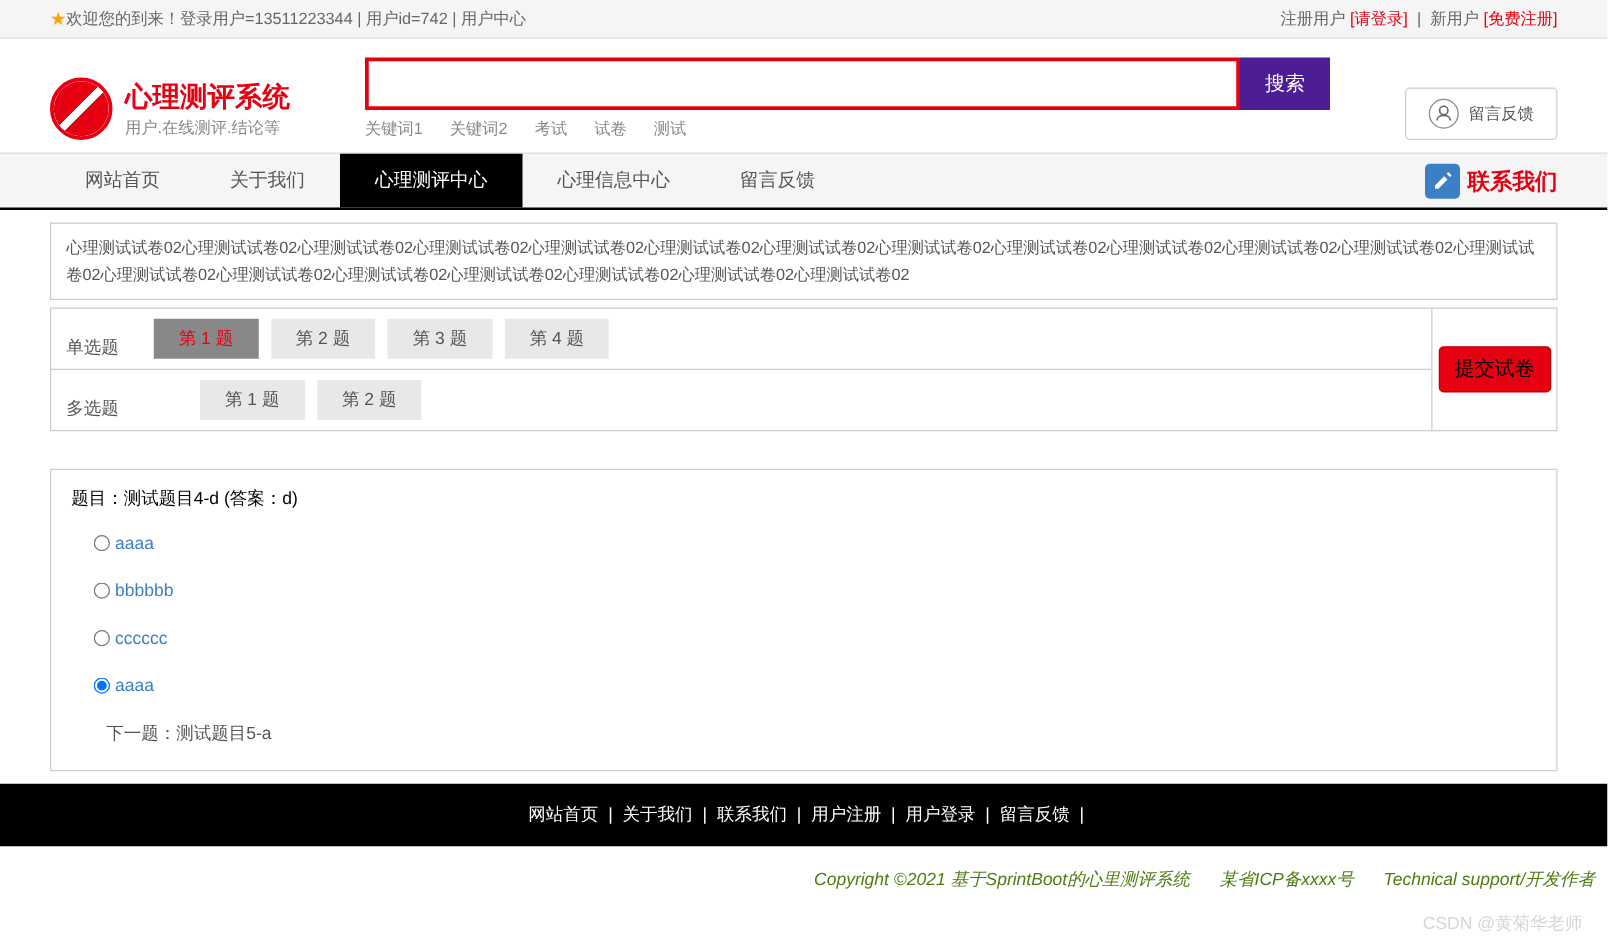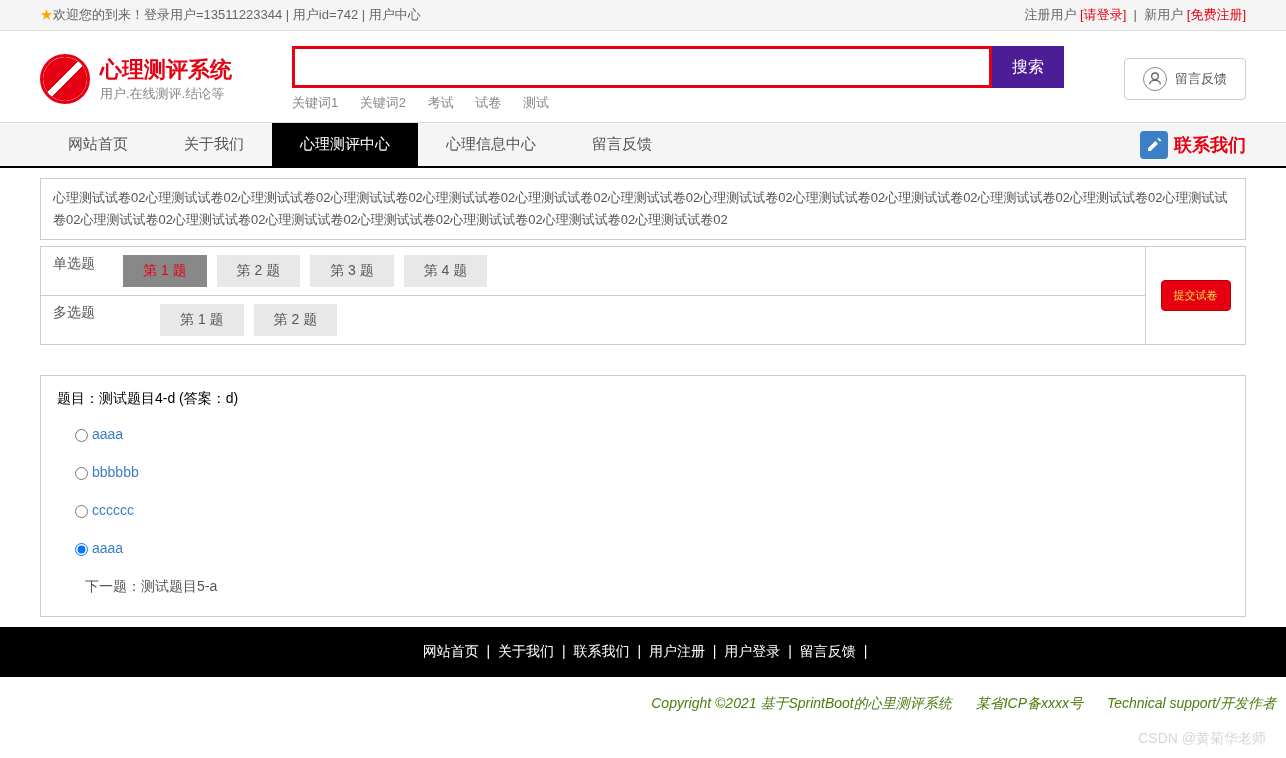--- a/index.html
+++ b/index.html
@@ -5,21 +5,21 @@
     * { margin: 0; padding: 0; box-sizing: border-box; }
     body { font-family: "Microsoft YaHei", Arial, sans-serif; font-size: 13px; color: #333; background: #fff; }
     a { text-decoration: none; cursor: pointer; }
     
     .top-bar { background: #f5f5f5; border-bottom: 1px solid #e0e0e0; padding: 6px 40px; display: flex; justify-content: space-between; font-size: 13px; }
     .top-left { color: #666; }
     .top-left .star { color: #ffa500; }
     .top-right { color: #666; }
     .top-right .red-link { color: #e60012; }
     
-    .header-section { padding: 15px 40px 10px 40px; display: flex; align-items: center; justify-content: space-between; }
+    .header-section { padding: 15px 40px 10px 40px; display: flex; align-items: flex-end; justify-content: space-between; }
     .logo-area { display: flex; align-items: center; gap: 10px; }
     .logo-circle { width: 50px; height: 50px; border-radius: 50%; border: 3px solid #e60012; display: flex; align-items: center; justify-content: center; position: relative; overflow: hidden; }
     .logo-inner { width: 100%; height: 100%; background: linear-gradient(135deg, #e60012 45%, #fff 45%, #fff 55%, #e60012 55%); border-radius: 50%; }
     .logo-text { display: flex; flex-direction: column; }
     .logo-title { color: #e60012; font-size: 22px; font-weight: bold; }
     .logo-sub { color: #888; font-size: 13px; }
     
     .search-area { flex: 1; margin: 0 60px; }
     .search-box { display: flex; }
     .search-input { flex: 1; border: 3px solid #e60012; padding: 8px 10px; font-size: 14px; outline: none; height: 42px; }
@@ -35,32 +35,32 @@
     .nav-item { padding: 12px 28px; color: #555; font-size: 15px; cursor: pointer; }
     .nav-item.active { background: #000; color: #fff; }
     .contact-us { display: flex; align-items: center; gap: 6px; color: #e60012; font-size: 18px; font-weight: bold; }
     .contact-icon { width: 28px; height: 28px; background: #3b7fc4; border-radius: 4px; display: flex; align-items: center; justify-content: center; color: #fff; }
     
     .content { padding: 10px 40px; }
     .desc-box { border: 1px solid #ccc; padding: 8px 12px; color: #555; font-size: 13px; line-height: 1.7; margin-bottom: 6px; }
     
     .question-table { border: 1px solid #ccc; display: flex; }
     .q-left { flex: 1; }
-    .q-row { display: flex; align-items: flex-start; border-bottom: 1px solid #ccc; padding: 8px 12px; }
+    .q-row { display: flex; align-items: flex-end; border-bottom: 1px solid #ccc; padding: 8px 12px; }
     .q-row:last-child { border-bottom: none; gap: 37px; }
     .q-label { width: 70px; color: #555; font-size: 14px; }
     .q-btns { display: flex; gap: 10px; }
     .q-btn { background: #e8e8e8; border: none; padding: 7px 20px; font-size: 14px; color: #555; cursor: pointer; }
     .q-btn.active { background: #888; color: #e60012; }
     .q-right { width: 100px; border-left: 1px solid #ccc; display: flex; align-items: center; justify-content: center; }
-    .submit-btn { background: #e60012; color: #fde047; border: 1px solid #b00; border-radius: 4px; padding: 7px 12px; font-size: 11px; cursor: pointer; }
+    .submit-btn { background: #e60012; color: #000000; border: 1px solid #b00; border-radius: 4px; padding: 7px 12px; font-size: 16px; cursor: pointer; }
     
     .answer-box { border: 1px solid #ccc; margin-top: 30px; padding: 14px 16px 20px 16px; }
     .answer-title { color: #000000; font-size: 14px; margin-bottom: 18px; }
-    .option { margin: 0 0 22px 18px; color: #3b7fc4; font-size: 14px; display: flex; align-items: flex-end; gap: 4px; }
+    .option { margin: 0 0 22px 18px; color: #3b7fc4; font-size: 14px; display: flex; align-items: center; gap: 4px; }
     .option input { margin: 0; }
     .option label { cursor: pointer; }
     .next-q { margin-left: 28px; color: #555; font-size: 14px; }
     
     .footer-black { background: #000; color: #fff; text-align: center; padding: 16px 0; font-size: 14px; }
     .footer-black span { color: #fff; margin: 0 4px; }
     .footer-copy { text-align: right; color: #4d7c0f; padding: 18px 0; font-size: 14px; font-style: italic; }
     .footer-copy span { margin: 0 10px; }
     
     .watermark { position: fixed; bottom: 10px; right: 20px; color: #bbb; font-size: 14px; opacity: 0.6; }

